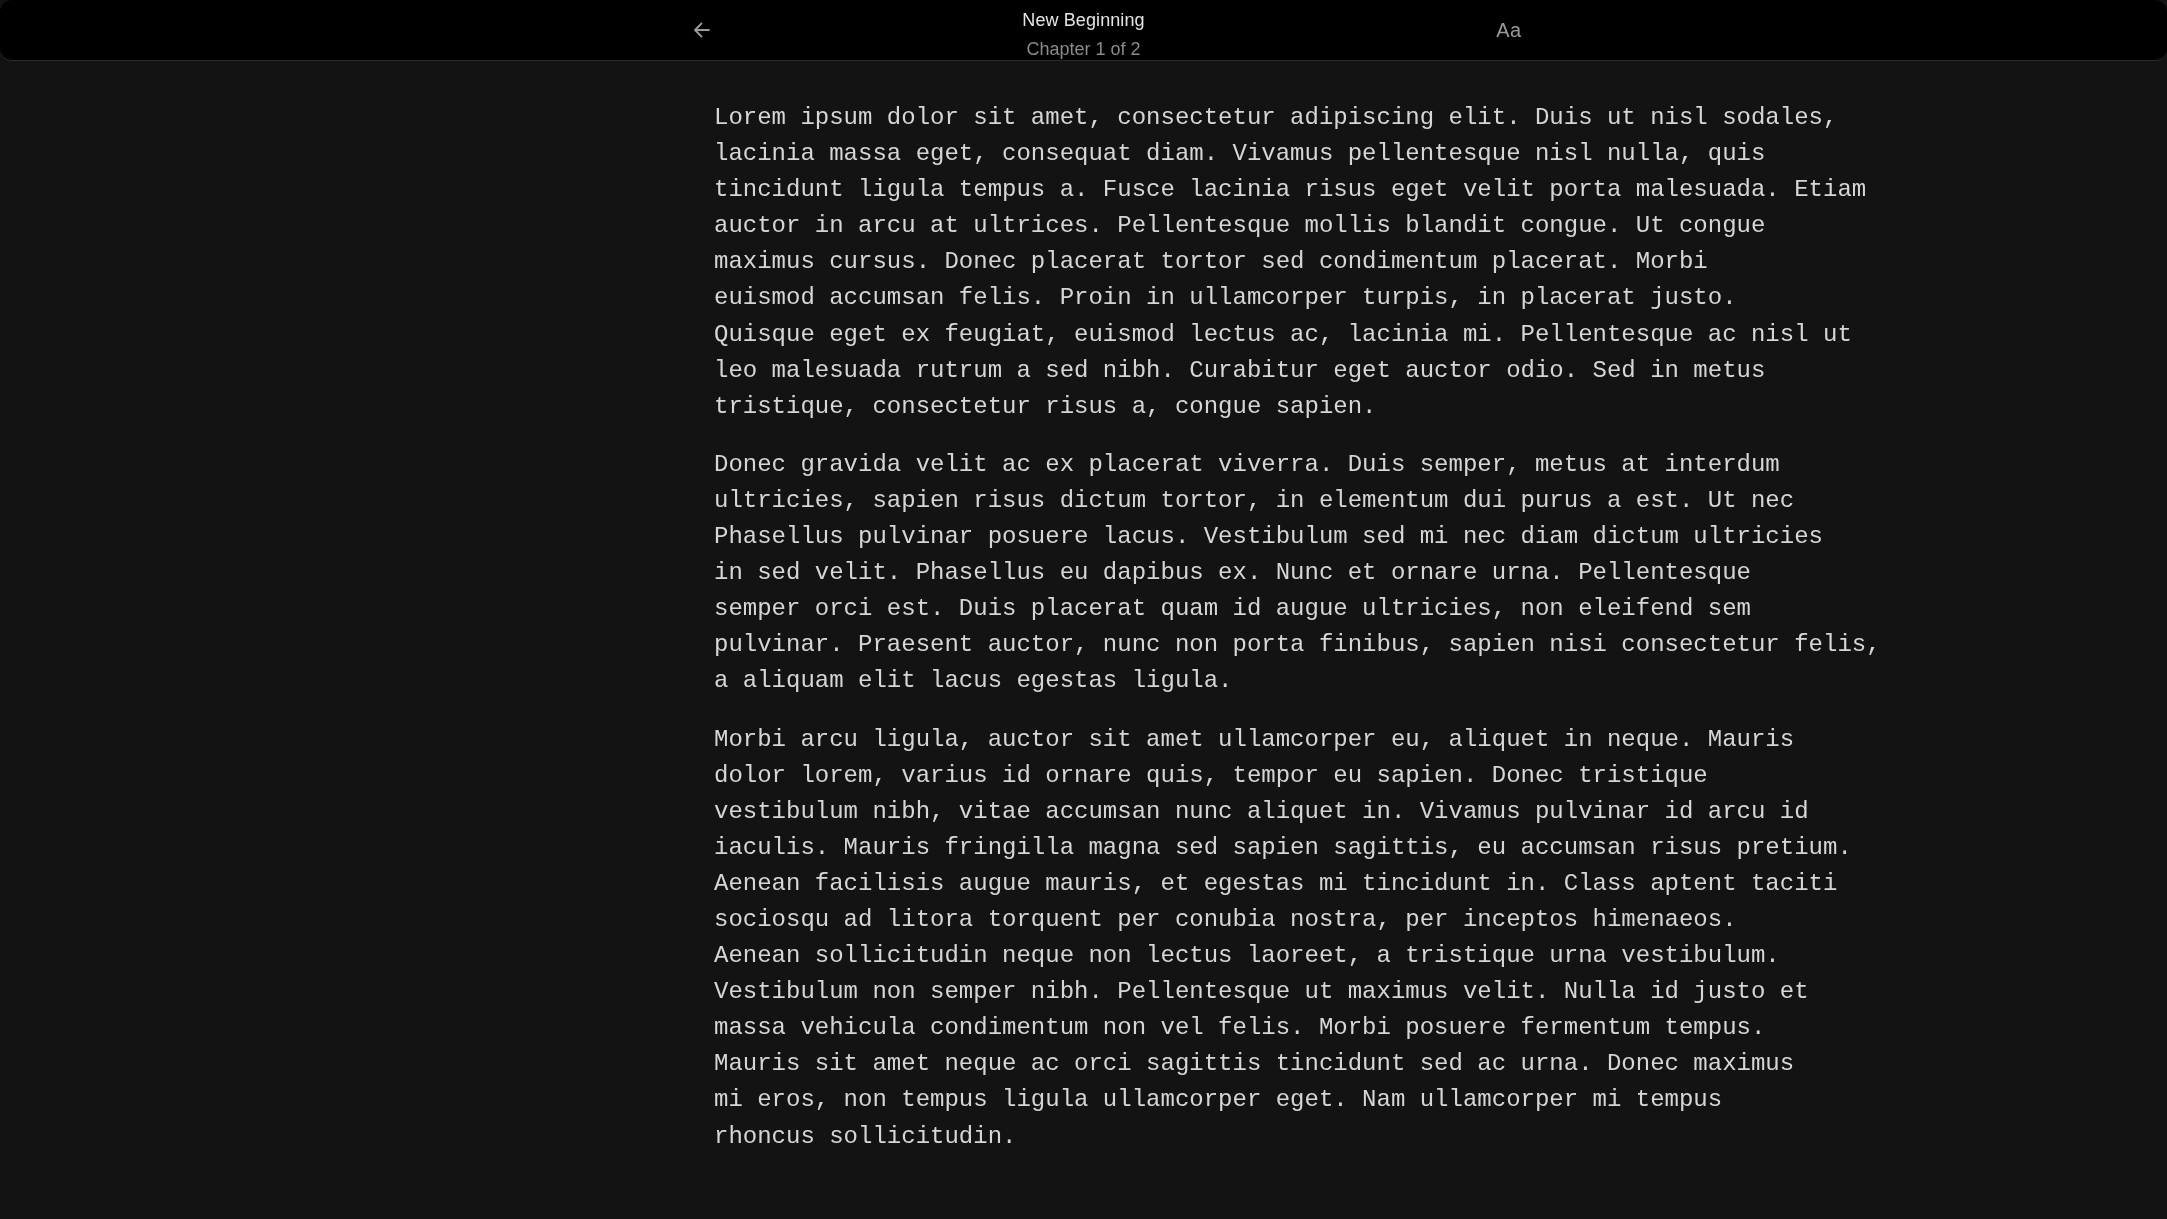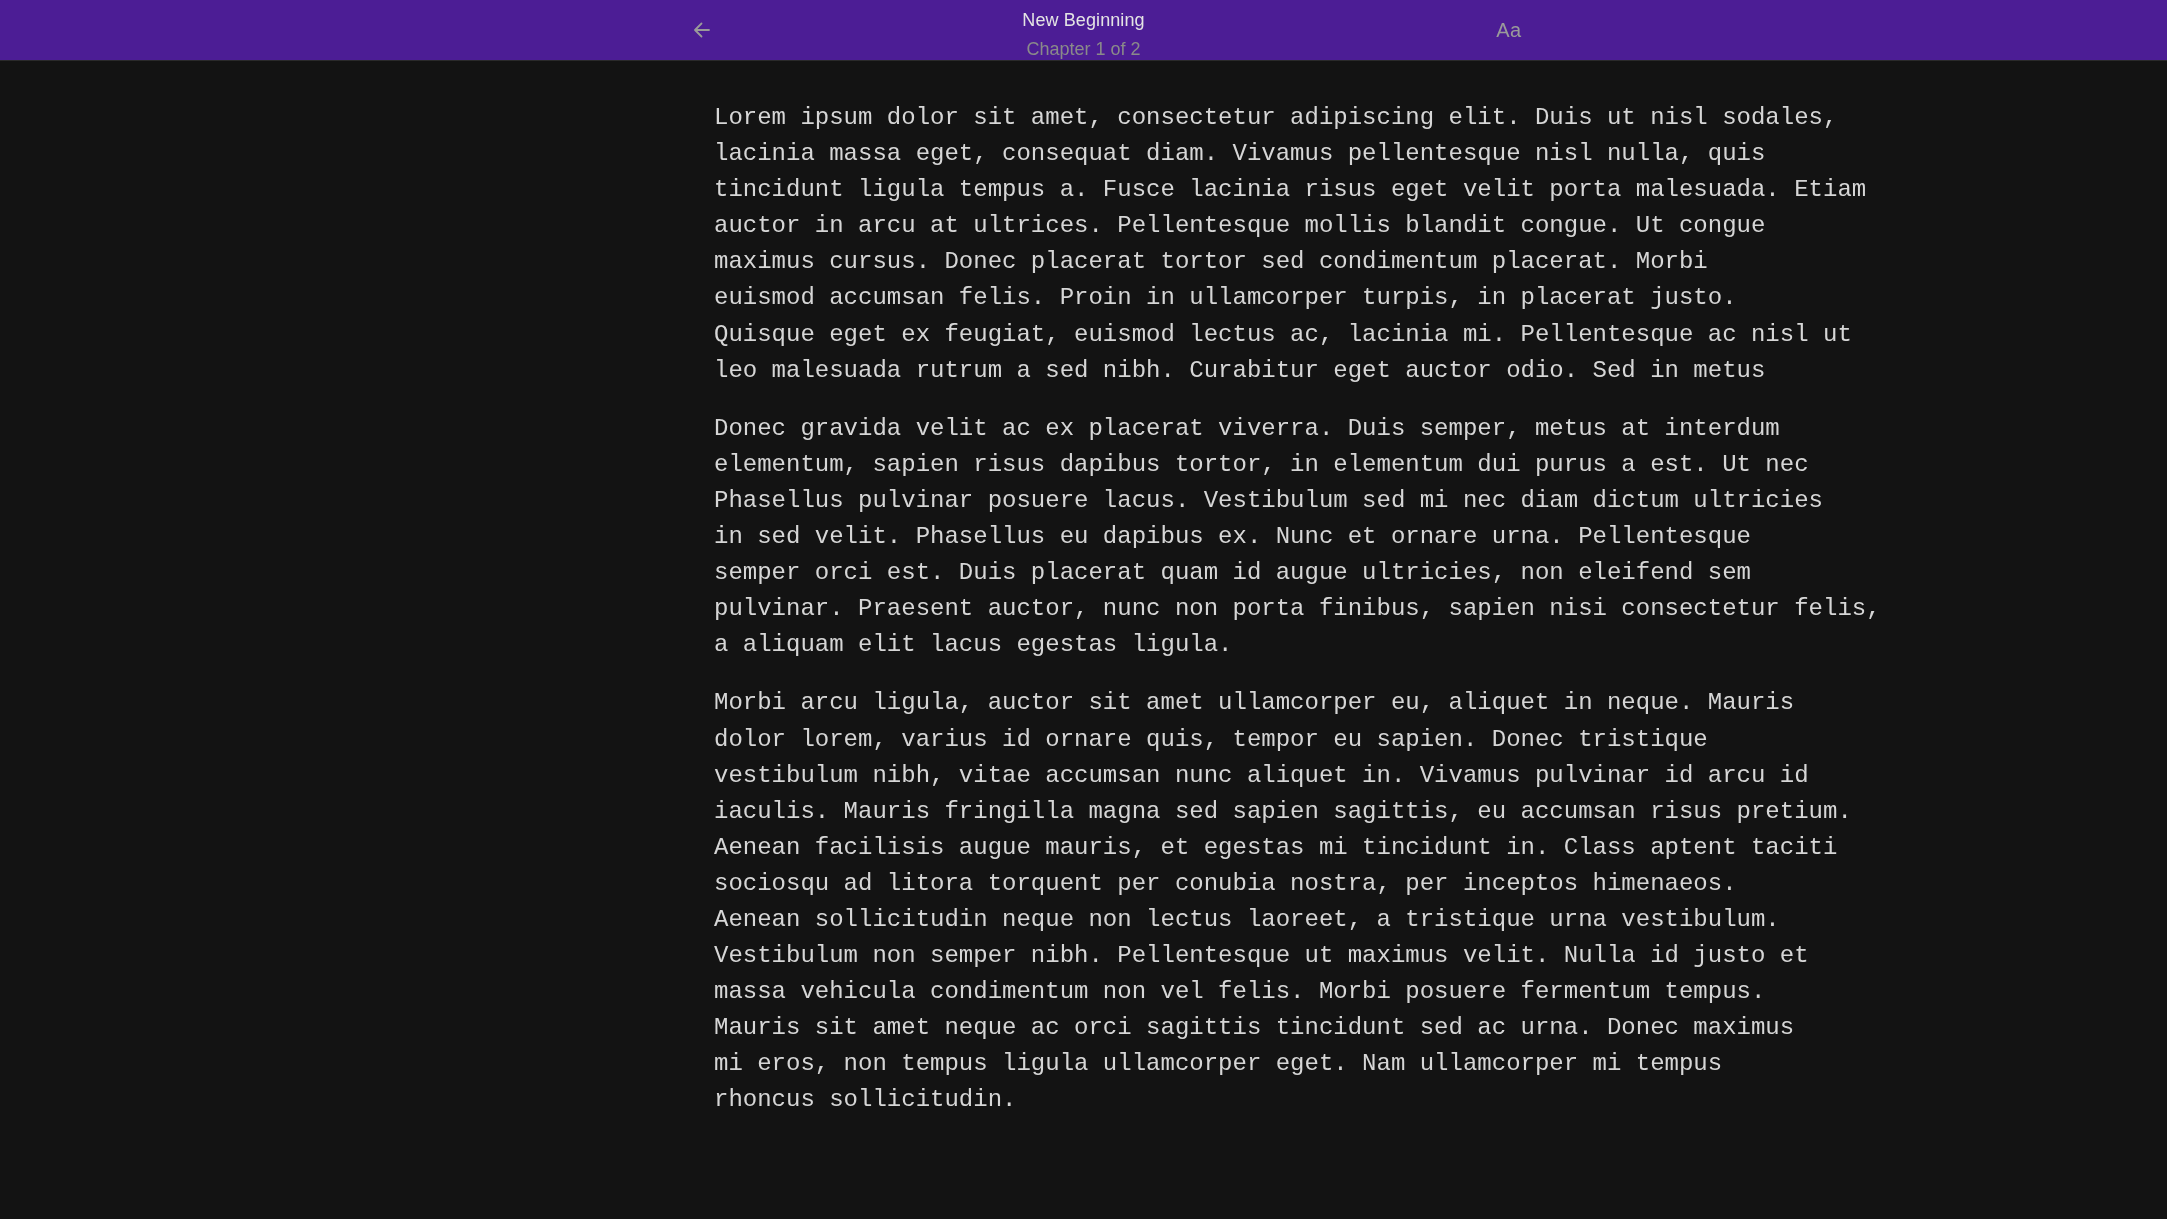--- a/index.html
+++ b/index.html
@@ -13,21 +13,22 @@
       overflow: hidden;
       position: relative;
       font-family: "Liberation Sans", sans-serif;
     }
     .header {
       position: absolute;
       left: 0; top: 0;
       width: 2167px;
       height: 60px;
       border-bottom: 1px solid #2a2a2a;
-      background: #4c1d95;
+      background: #000000;
+      border-radius: 12px;
     }
     .back-button {
       position: absolute;
       left: 686px;
       top: 14px;
       width: 32px;
       height: 32px;
       display: flex;
       align-items: center;
       justify-content: center;
@@ -116,24 +117,25 @@
 <main class="reader">
   <p class="para">
     <span class="line">Lorem ipsum dolor sit amet, consectetur adipiscing elit. Duis ut nisl sodales,</span>
     <span class="line">lacinia massa eget, consequat diam. Vivamus pellentesque nisl nulla, quis</span>
     <span class="line">tincidunt ligula tempus a. Fusce lacinia risus eget velit porta malesuada. Etiam</span>
     <span class="line">auctor in arcu at ultrices. Pellentesque mollis blandit congue. Ut congue</span>
     <span class="line">maximus cursus. Donec placerat tortor sed condimentum placerat. Morbi</span>
     <span class="line">euismod accumsan felis. Proin in ullamcorper turpis, in placerat justo.</span>
     <span class="line">Quisque eget ex feugiat, euismod lectus ac, lacinia mi. Pellentesque ac nisl ut</span>
     <span class="line">leo malesuada rutrum a sed nibh. Curabitur eget auctor odio. Sed in metus</span>
+    <span class="line">tristique, consectetur risus a, congue sapien.</span>
   </p>
   <p class="para">
     <span class="line">Donec gravida velit ac ex placerat viverra. Duis semper, metus at interdum</span>
-    <span class="line">elementum, sapien risus dapibus tortor, in elementum dui purus a est. Ut nec</span>
+    <span class="line">ultricies, sapien risus dictum tortor, in elementum dui purus a est. Ut nec</span>
     <span class="line">Phasellus pulvinar posuere lacus. Vestibulum sed mi nec diam dictum ultricies</span>
     <span class="line">in sed velit. Phasellus eu dapibus ex. Nunc et ornare urna. Pellentesque</span>
     <span class="line">semper orci est. Duis placerat quam id augue ultricies, non eleifend sem</span>
     <span class="line">pulvinar. Praesent auctor, nunc non porta finibus, sapien nisi consectetur felis,</span>
     <span class="line">a aliquam elit lacus egestas ligula.</span>
   </p>
   <p class="para">
     <span class="line">Morbi arcu ligula, auctor sit amet ullamcorper eu, aliquet in neque. Mauris</span>
     <span class="line">dolor lorem, varius id ornare quis, tempor eu sapien. Donec tristique</span>
     <span class="line">vestibulum nibh, vitae accumsan nunc aliquet in. Vivamus pulvinar id arcu id</span>

